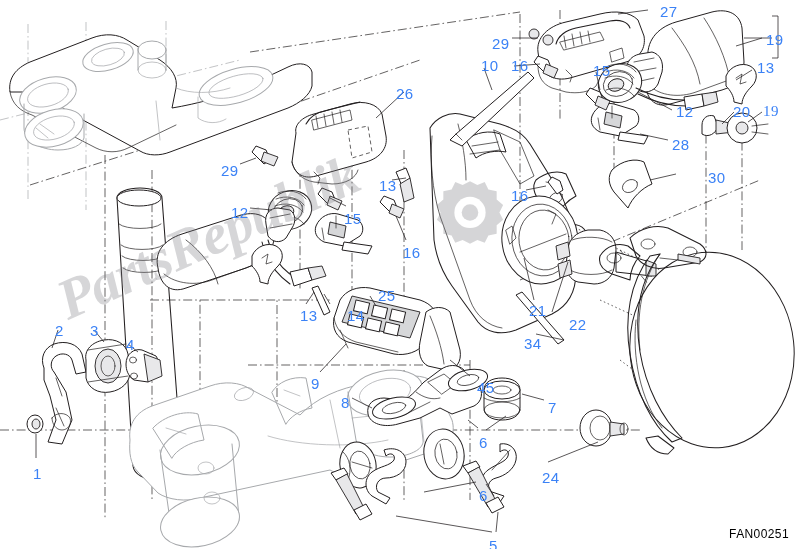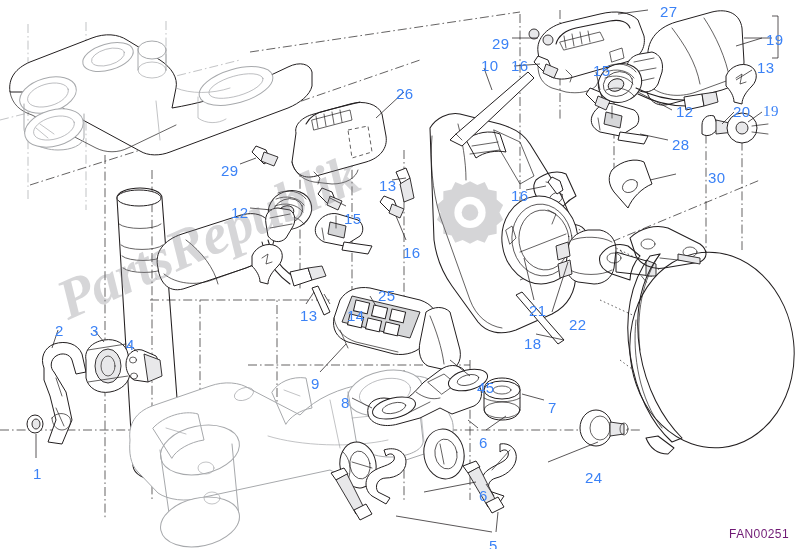--- a/index.html
+++ b/index.html
@@ -21,21 +21,21 @@
     letter-spacing:0.5px;
     white-space:nowrap;
     line-height:1;
   }
   
   #partcode{
     position:absolute;
     right:9px;bottom:8px;
     font-family:"Liberation Sans",sans-serif;
     font-size:12px;
-    color:#701a75;
+    color:#000000;
     letter-spacing:0.4px;
   }
   
   #watermark{
     position:absolute;
     left:50px;top:150px;
     width:520px;height:230px;
     pointer-events:none;
   }
   #wm-text{
@@ -598,32 +598,32 @@
       <div class="callout" style="left: 396px; top: 86px; text-align: right;">26</div>
       <div class="callout" style="left: 221px; top: 163px;">29</div>
       <div class="callout" style="left: 379px; top: 178px;">13</div>
       <div class="callout" style="left: 680px; top: 170px; margin-left: 28px;">30</div>
       <div class="callout" style="left: 511px; top: 188px;">16</div>
       <div class="callout" style="left: 231px; top: 205px;">12</div>
       <div class="callout" style="left: 344px; top: 211px;">15</div>
       <div class="callout" style="left: 403px; top: 245px;">16</div>
       <div class="callout" style="left: 529px; top: 303px;">21</div>
       <div class="callout" style="left: 531px; top: 317px; margin-left: 38px;">22</div>
-      <div class="callout" style="left: 524px; top: 336px;">18</div>
+      <div class="callout" style="left: 524px; top: 336px;">34</div>
       <div class="callout" style="left: 366px; top: 288px; margin-left: 12px;">25</div>
       <div class="callout" style="left: 300px; top: 308px;">13</div>
       <div class="callout" style="left: 327px; top: 308px; margin-left: 20px;">14</div>
       <div class="callout" style="left: 311px; top: 376px;">9</div>
       <div class="callout" style="left: 477px; top: 380px;">45</div>
       <div class="callout" style="left: 55px; top: 323px;">2</div>
       <div class="callout" style="left: 90px; top: 323px;">3</div>
       <div class="callout" style="left: 126px; top: 337px;">4</div>
       <div class="callout" style="left: 33px; top: 466px;">1</div>
       <div class="callout" style="left: 341px; top: 395px;">8</div>
       <div class="callout" style="left: 548px; top: 400px;">7</div>
       <div class="callout" style="left: 479px; top: 435px;">6</div>
-      <div class="callout" style="left: 542px; top: 470px; margin-left: 43px;">24</div>
+      <div class="callout" style="left: 542px; top: 470px;">24</div>
       <div class="callout" style="left: 479px; top: 488px;">6</div>
       <div class="callout" style="left: 489px; top: 538px;">5</div>
     </div>
 
   <div id="partcode">FAN00251</div>
 </div>
 
 </body></html>

